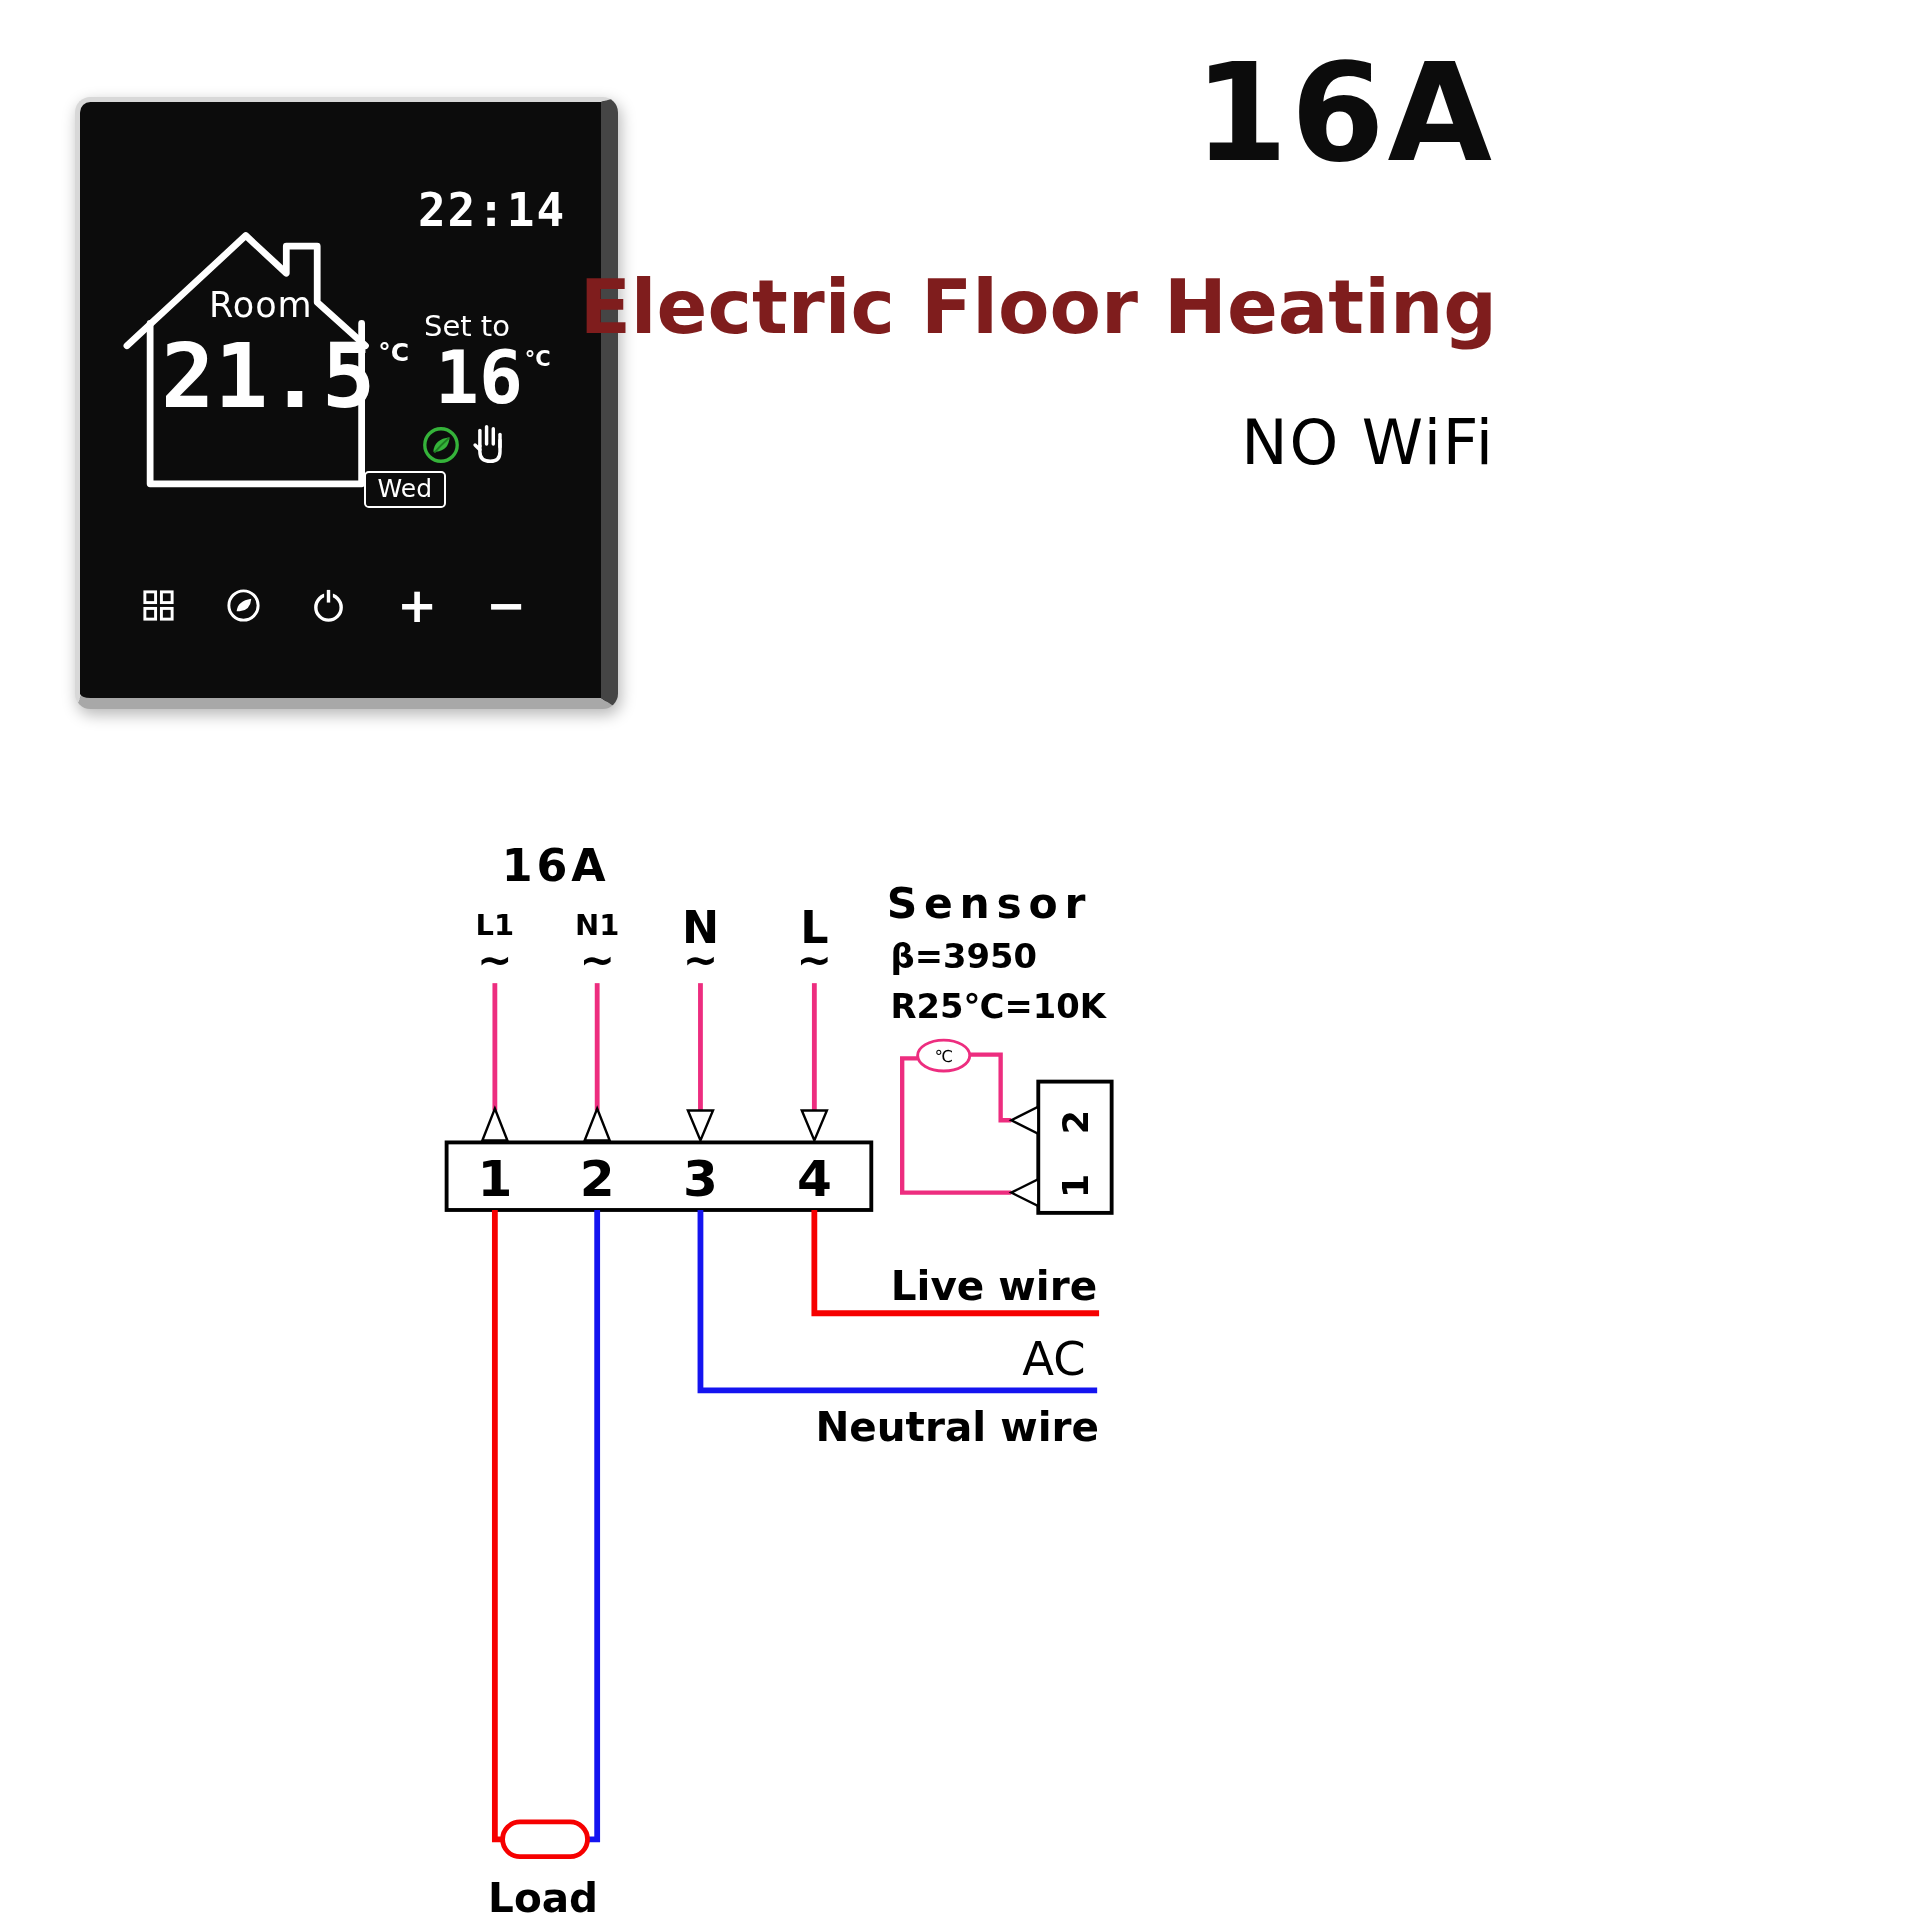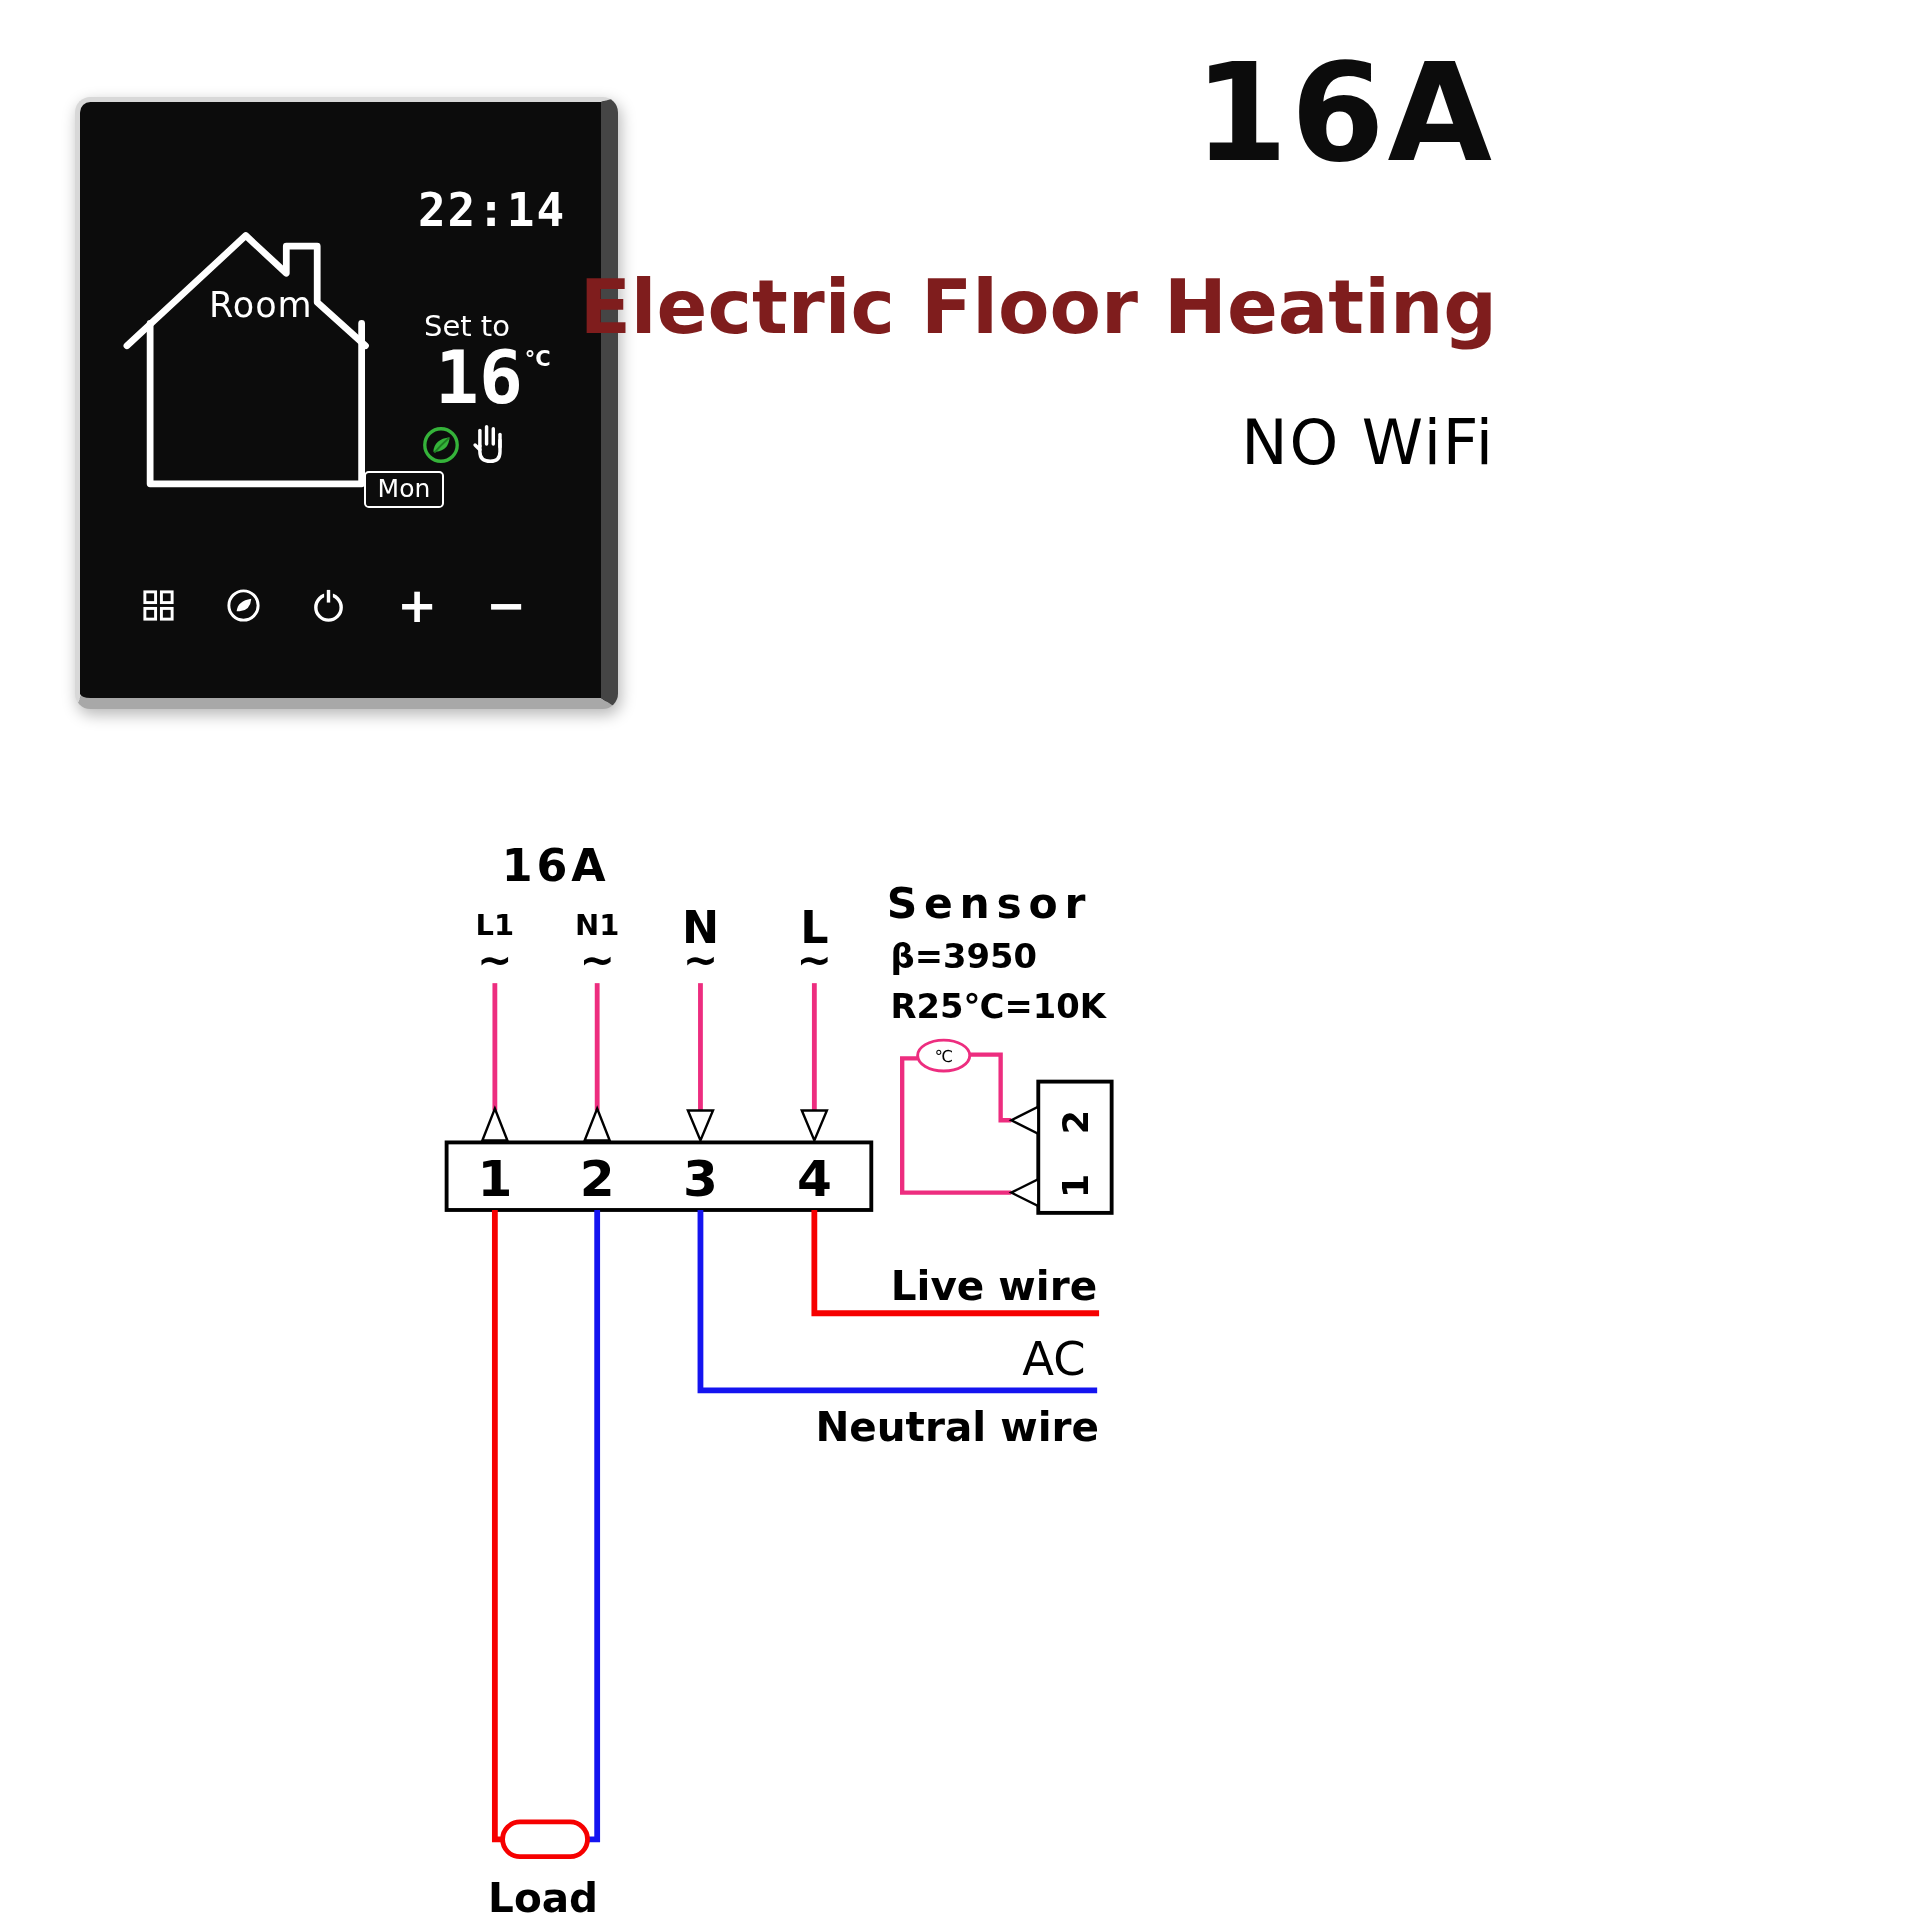--- a/index.html
+++ b/index.html
@@ -66,20 +66,23 @@
 
     <svg class="t-house" width="263" height="282" viewBox="0 0 272 292">
       <g fill="none" stroke="#ffffff" stroke-width="7" stroke-linecap="round" stroke-linejoin="round">
         <polyline points="6,126 129,12 171,51 171,23 203,23 203,81 253,126"></polyline>
         <polyline points="30,103 30,269 249,269 249,103"></polyline>
       </g>
     </svg>
 
     <div class="txt t-room">Room</div>
 
+    <div class="txt t-room-temp">
+      <span>21.5</span><span class="unit">°C</span>
+    </div>
 
     <div class="txt t-set-label">Set to</div>
 
     <div class="txt t-set-temp">
       <span>16</span><span class="unit">°C</span>
     </div>
 
     <svg class="t-eco" width="42" height="42" viewBox="0 0 44 44">
       <circle cx="22" cy="22" r="17" fill="none" stroke="#35b33a" stroke-width="3.5"></circle>
       <path d="M14 29 Q15 16 31 14 Q30 28 17 29 Z" fill="#35b33a"></path>
@@ -90,21 +93,21 @@
       <g fill="none" stroke="#ffffff" stroke-width="3.6" stroke-linecap="round" stroke-linejoin="round">
         <path d="M12 26 V10"></path>
         <path d="M19 24 V6"></path>
         <path d="M26 24 V8"></path>
         <path d="M33 27 V14"></path>
         <path d="M12 26 v6 q0 10 11 10 q10 0 10 -10 V20"></path>
         <path d="M12 30 L7 25"></path>
       </g>
     </svg>
 
-    <div class="txt t-day">Mon</div>
+    <div class="txt t-day">Wed</div>
 
     <div class="t-btn" style="left:56px">
       <svg width="37" height="37" viewBox="0 0 38 38">
         <g fill="none" stroke="#ffffff" stroke-width="3">
           <rect x="5" y="5" width="11" height="11"></rect>
           <rect x="22" y="5" width="11" height="11"></rect>
           <rect x="5" y="22" width="11" height="11"></rect>
           <rect x="22" y="22" width="11" height="11"></rect>
         </g>
       </svg>

